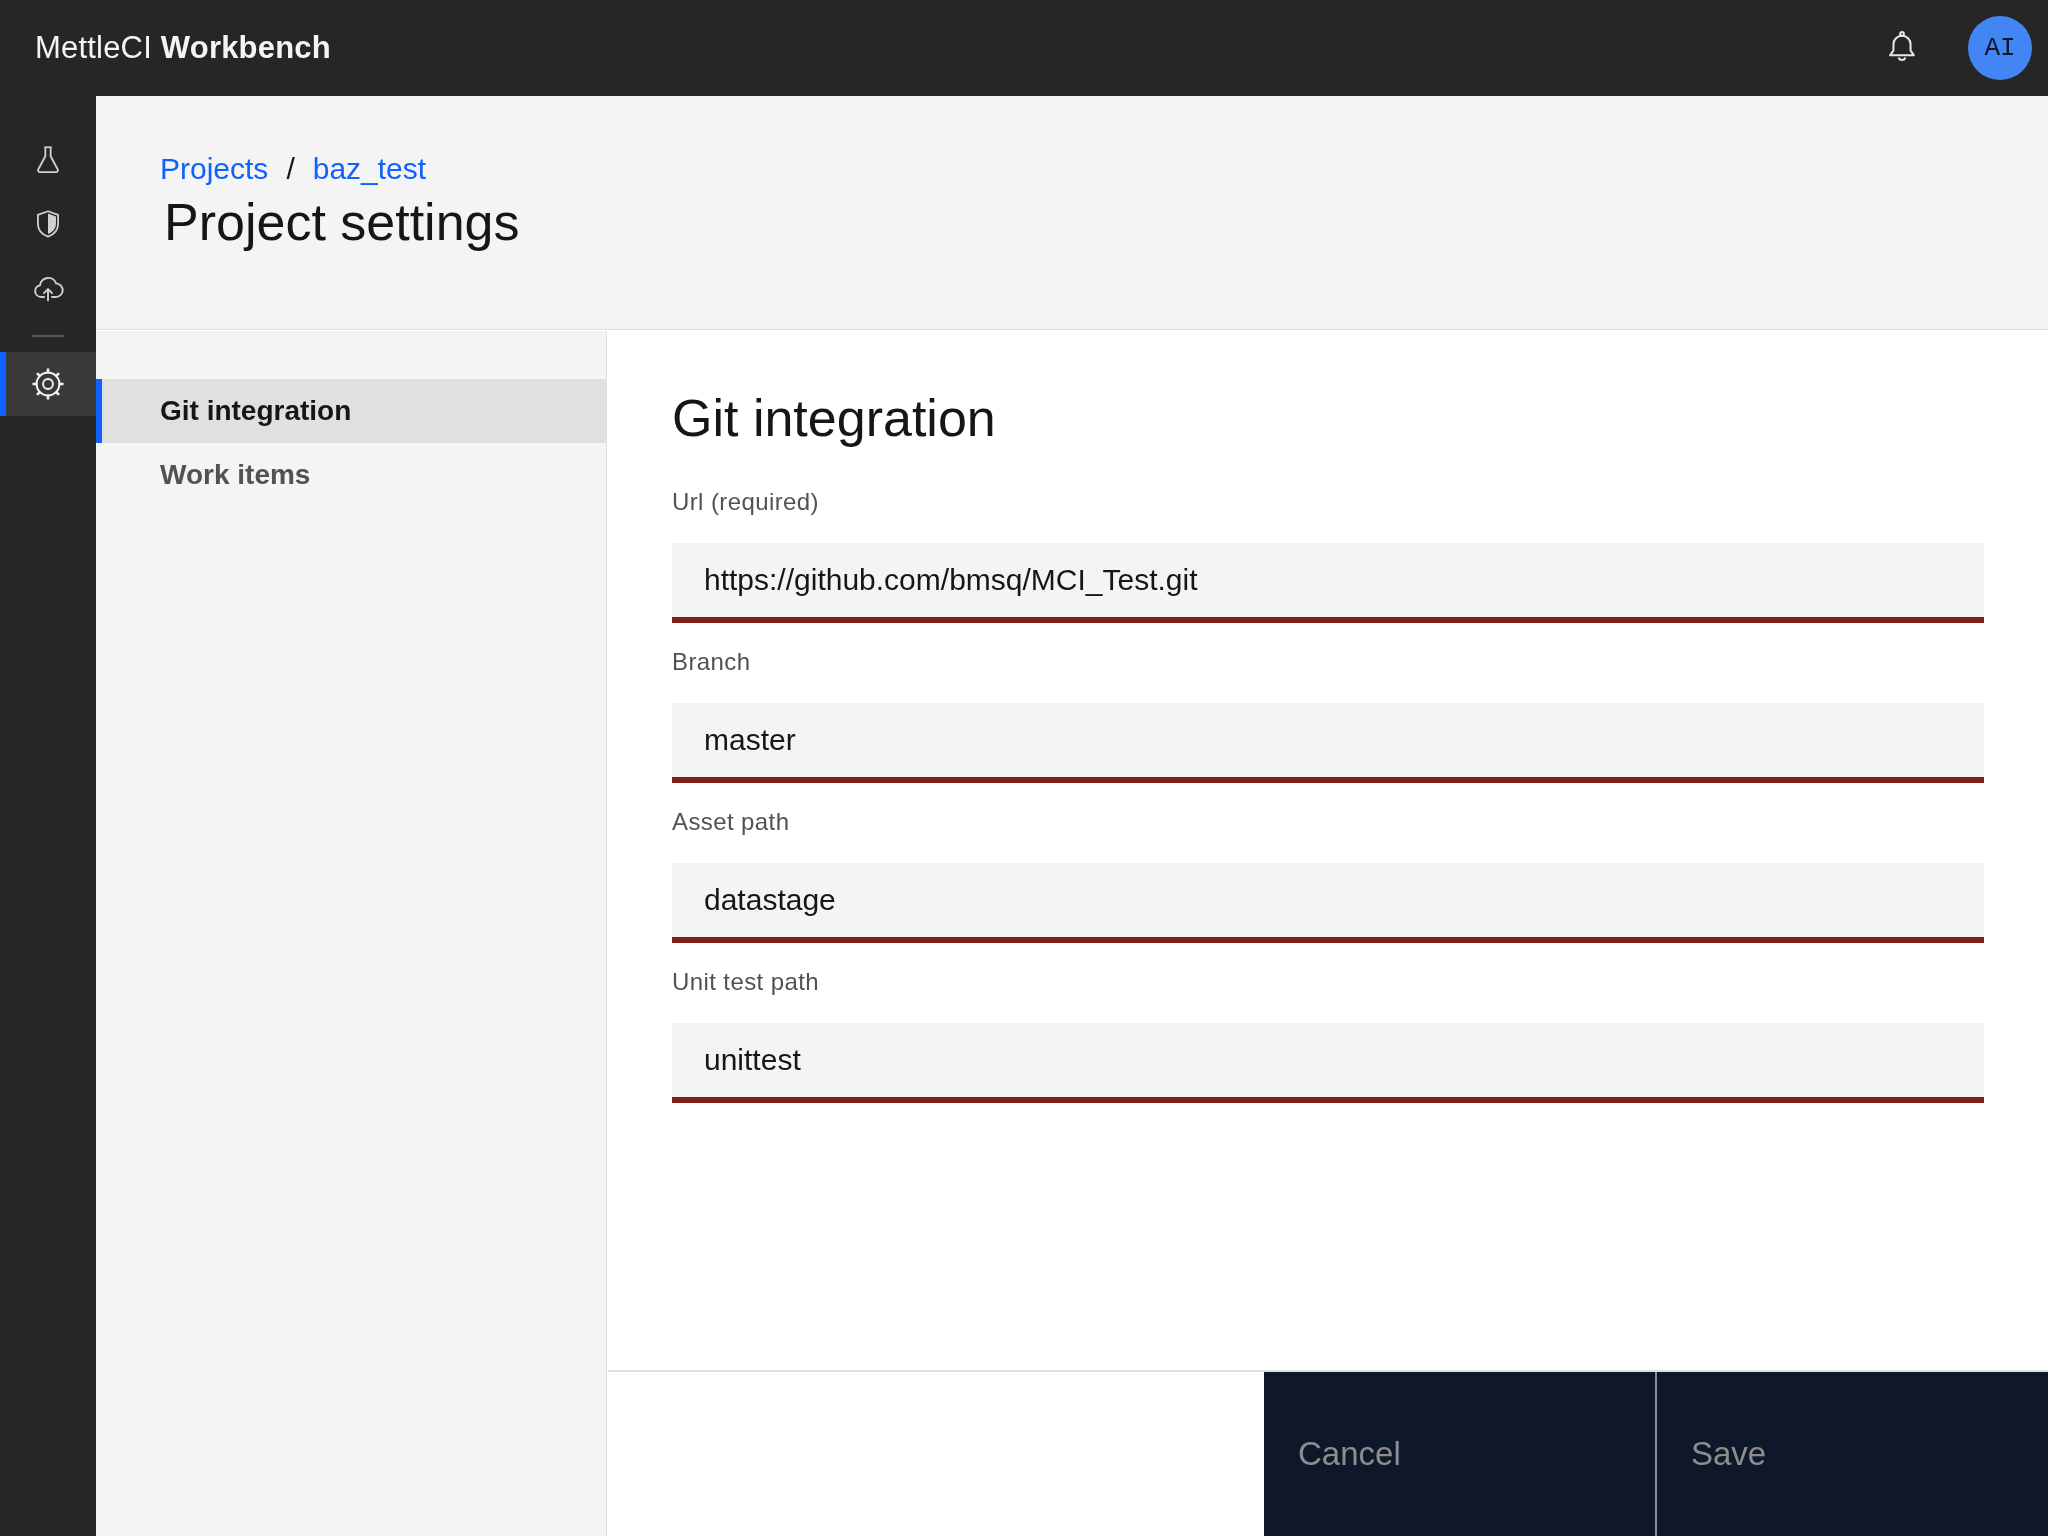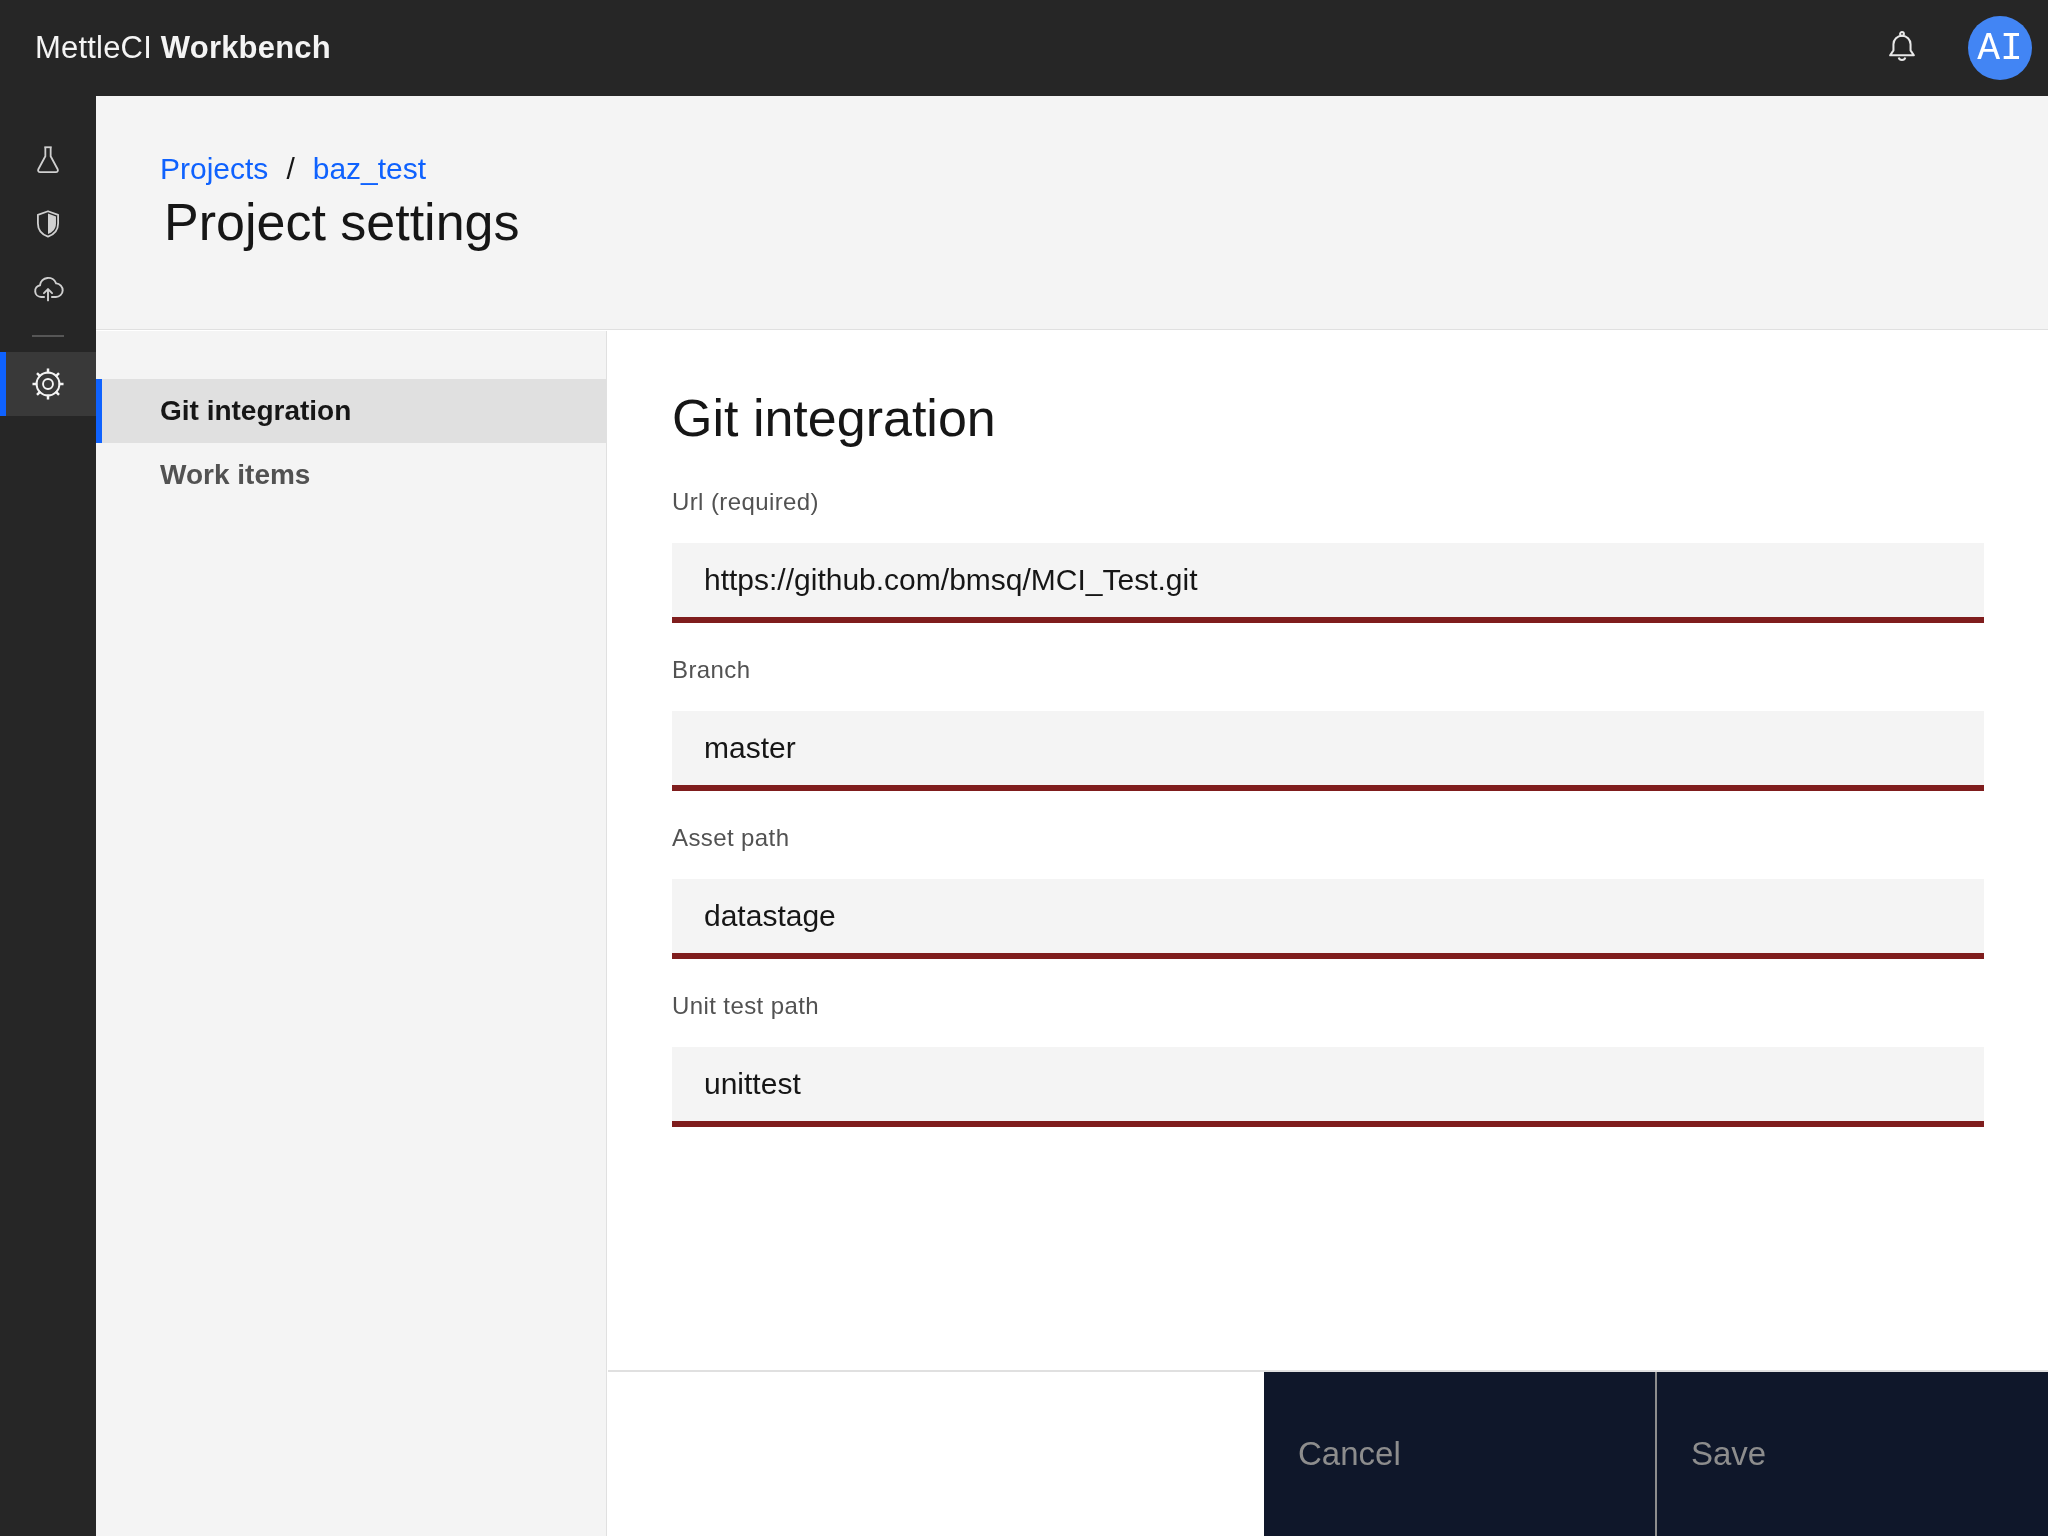--- a/index.html
+++ b/index.html
@@ -22,23 +22,23 @@
     position:absolute; right:16px; top:0; height:96px;
     display:flex; align-items:center; gap:34px;
   }
   .icon-btn {
     background:none; border:none; width:64px; height:64px;
     display:flex; align-items:center; justify-content:center; cursor:pointer;
     color:#e8e8e8;
   }
   .avatar {
     width:64px; height:64px; border-radius:50%;
-    background:#4285f4; color:#ffffff;
+    background:#4285f4; color:#0f172a;
     font-family:"Liberation Mono","DejaVu Sans Mono",monospace;
-    font-size:38px; display:flex; align-items:center; justify-content:center;
+    font-size:26px; display:flex; align-items:center; justify-content:center;
     border:none; cursor:pointer;
   }
 
   
   .left-rail {
     position:absolute; left:0; top:96px; width:96px; height:1440px;
     background:#262626; color:#d0d0d0;
   }
   .rail-item {
     width:96px; height:64px; display:flex; align-items:center; justify-content:center;
@@ -78,21 +78,21 @@
   .settings-nav .nav-item.selected::before {
     content:""; position:absolute; left:0; top:0; width:6px; height:64px; background:#0f62fe;
   }
 
   
   .main {
     position:absolute; left:608px; top:331px; width:1440px; height:1039px;
     background:#ffffff; padding:55px 64px 0 64px;
   }
   .section-heading { font-size:52px; font-weight:300; color:#161616; line-height:1.25; margin-bottom:36px; }
-  .field { margin-bottom:32px; }
+  .field { margin-bottom:24px; }
   .field-label {
     display:block; font-size:24px; line-height:30px; color:#525252;
     letter-spacing:.4px; margin-bottom:26px;
   }
   .text-input {
     width:100%; height:80px; background:#f4f4f4;
     border:none; border-bottom:6px solid #7f1d1d;
     font-family:inherit; font-size:30px; color:#161616;
     padding:0 32px; outline:none;
   }

